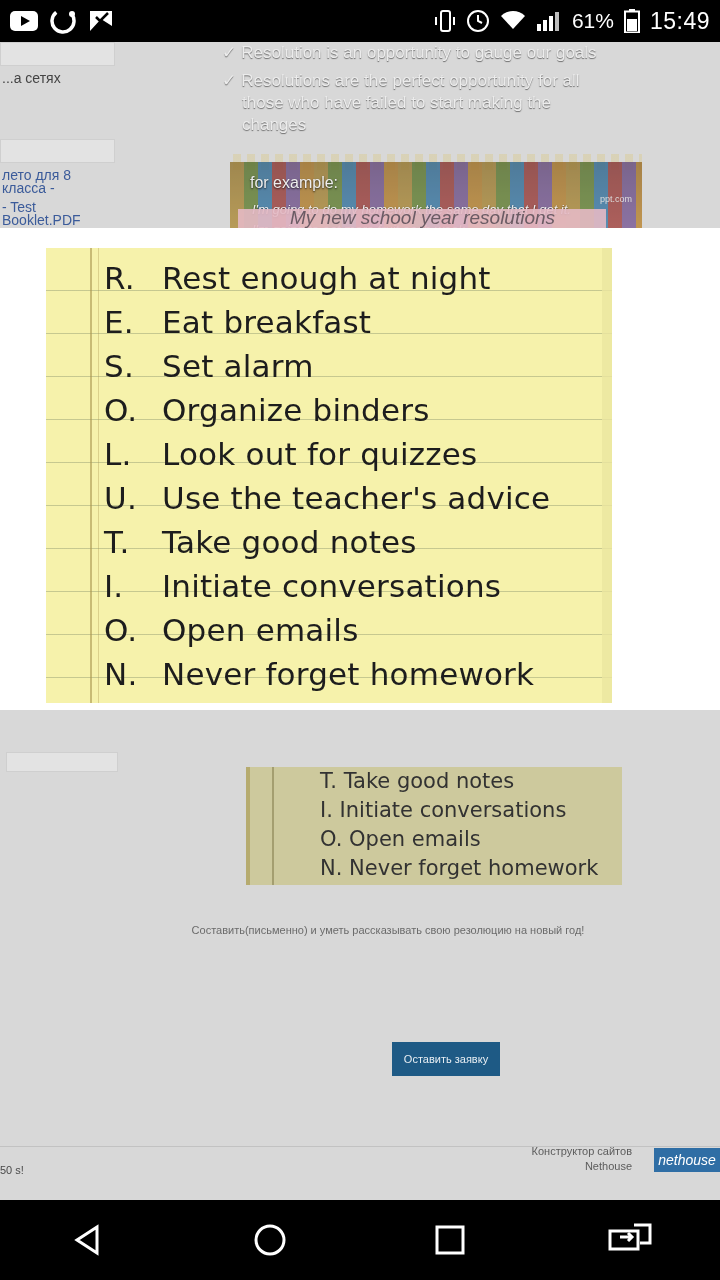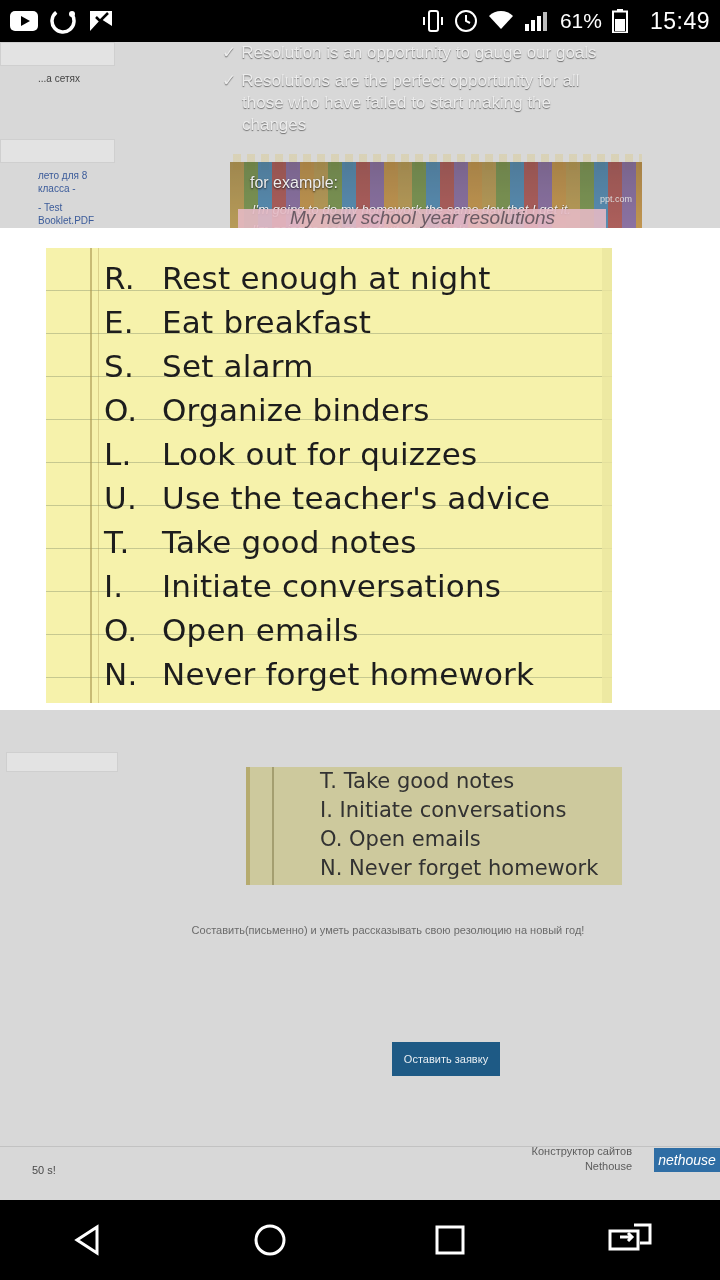--- a/index.html
+++ b/index.html
@@ -36,21 +36,21 @@
   }
   .status-right {
     display: flex;
     align-items: center;
     gap: 10px;
   }
   .status-time {
     font-size: 23px;
     letter-spacing: 0.5px;
     color: #fff;
-    margin-left: 12px;
+    margin-left: 0;
   }
   .battery-pct {
     font-size: 21px;
     color: #fff;
   }
   .icon-sq { display: block; }
 
   
   .page {
     position: absolute;
@@ -67,25 +67,24 @@
     top: 0; left: 0;
     width: 115px;
   }
   .lc-card {
     background: #e3e3e3;
     border: 1px solid #cfcfcf;
     height: 22px;
     margin-bottom: 6px;
   }
   .lc-text {
-    font-size: 10px;
+    font-size: 14px;
     color: #444;
     line-height: 13px;
     padding: 0 2px 6px 2px;
-    margin-left: 36px;
   }
   .lc-link { color: #3b5b9a; }
 
   
   .slide-top {
     position: absolute;
     top: 0; left: 222px;
     width: 420px;
     color: #e9e9e9;
   }
@@ -287,21 +286,20 @@
     bottom: 8px; left: 0;
     width: 720px;
     height: 46px;
   }
   .footer-left {
     position: absolute;
     left: 0; bottom: 14px;
     font-size: 11px;
     color: #4a4a4a;
     line-height: 15px;
-    margin-left: 32px;
   }
   .footer-right {
     position: absolute;
     right: 88px; bottom: 18px;
     font-size: 11px;
     color: #5c5c5c;
     text-align: right;
     line-height: 15px;
   }
   .nethouse-badge {

